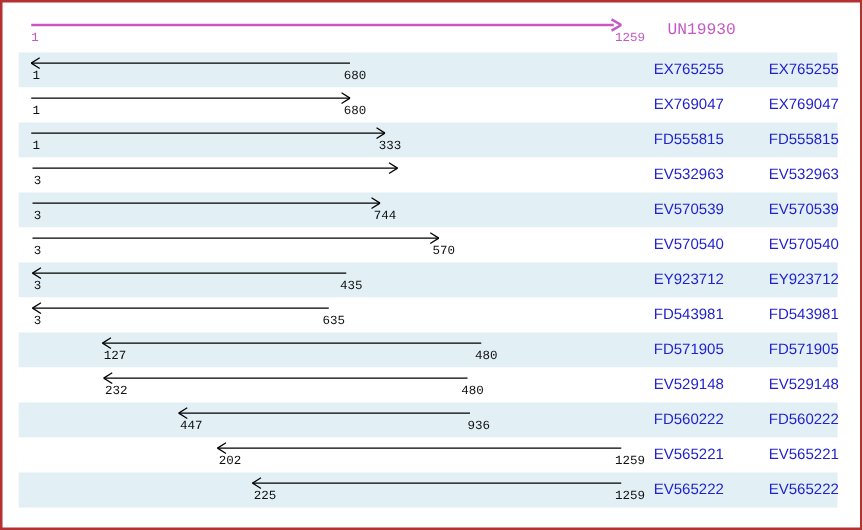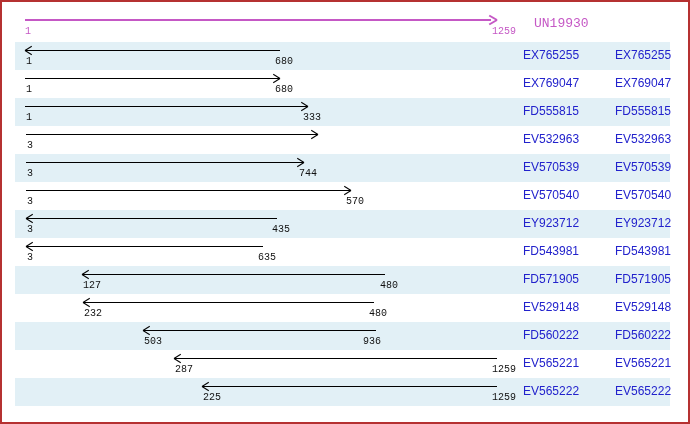--- a/index.html
+++ b/index.html
@@ -153,31 +153,31 @@
       <span class="num start" style="left: 84px;">232</span>
       <span class="num end" style="left: 369px;">480</span>
       <span class="acc c1">EV529148</span>
       <span class="acc c2">EV529148</span>
     </div>
       <div class="row" style="top: 322px;">
       <div class="band" style="background: rgb(226, 240, 246);"></div>
       <div class="shaft" style="left: 143px; width: 233px; top: 8px;"></div>
       <div class="head h1 up-l" style="left: 143px; top: 8px;"></div>
       <div class="head h2 dn-l" style="left: 143px; top: 8px;"></div>
-      <span class="num start" style="left: 144px;">503</span>
-      <span class="num end" style="left: 363px;">936</span>
+      <span class="num start" style="left: 144px;">447</span>
+      <span class="num end" style="left: 374px;">936</span>
       <span class="acc c1">FD560222</span>
       <span class="acc c2">FD560222</span>
     </div>
       <div class="row" style="top: 350px;">
       <div class="band" style="background: rgb(255, 255, 255);"></div>
       <div class="shaft" style="left: 174px; width: 323px; top: 8px;"></div>
       <div class="head h1 up-l" style="left: 174px; top: 8px;"></div>
       <div class="head h2 dn-l" style="left: 174px; top: 8px;"></div>
-      <span class="num start" style="left: 175px;">287</span>
+      <span class="num start" style="left: 175px;">202</span>
       <span class="num end" style="left: 492px;">1259</span>
       <span class="acc c1">EV565221</span>
       <span class="acc c2">EV565221</span>
     </div>
       <div class="row" style="top: 378px;">
       <div class="band" style="background: rgb(226, 240, 246);"></div>
       <div class="shaft" style="left: 202px; width: 295px; top: 8px;"></div>
       <div class="head h1 up-l" style="left: 202px; top: 8px;"></div>
       <div class="head h2 dn-l" style="left: 202px; top: 8px;"></div>
       <span class="num start" style="left: 203px;">225</span>

